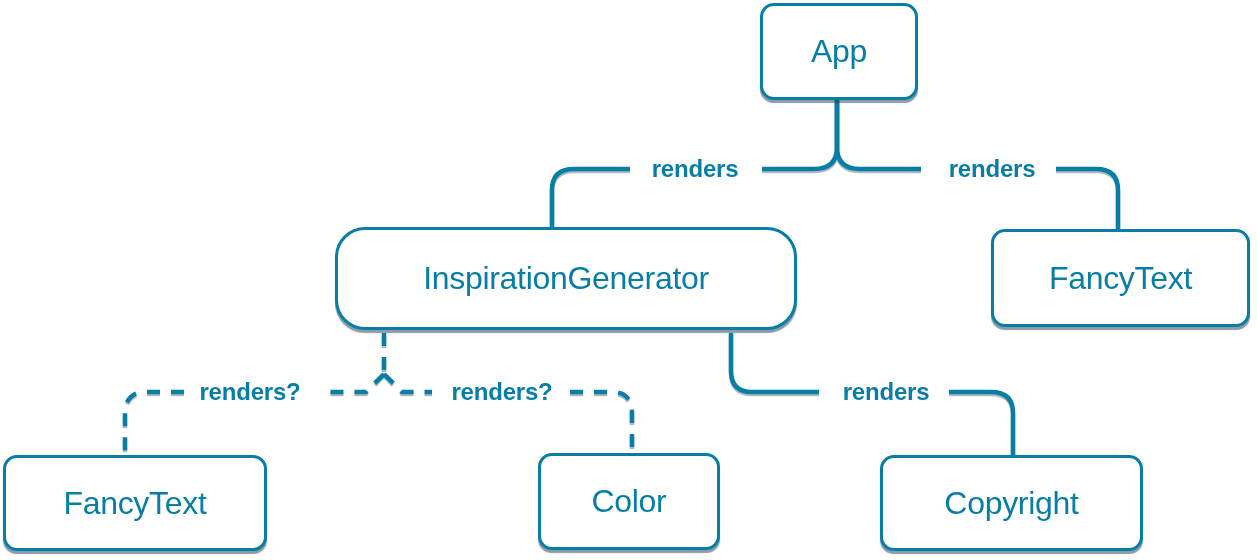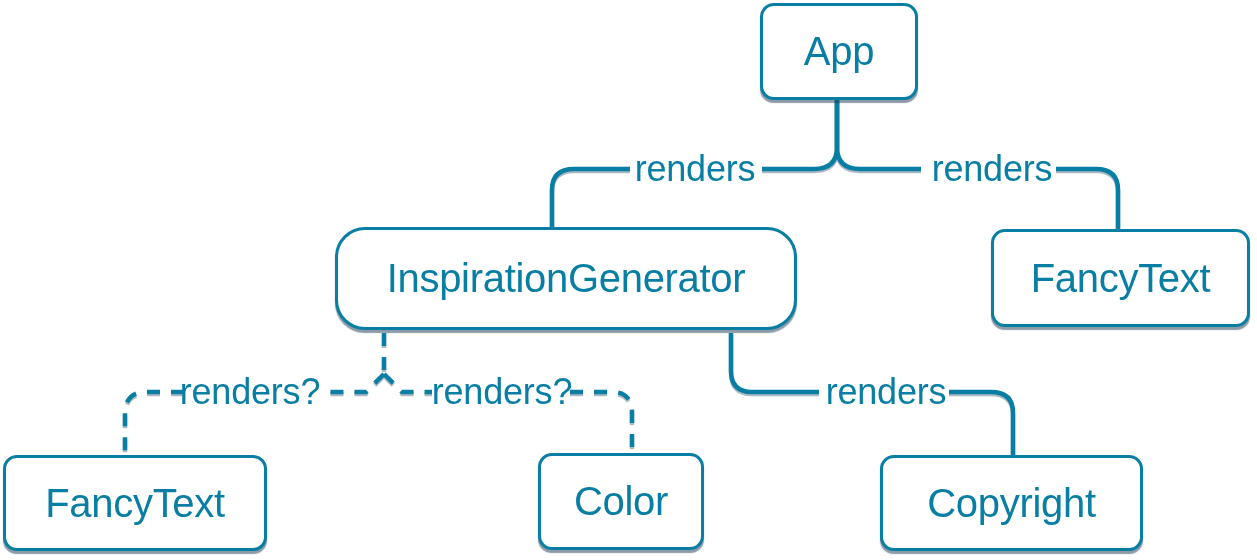--- a/index.html
+++ b/index.html
@@ -33,30 +33,30 @@
     position: absolute;
     box-sizing: border-box;
     background: #ffffff;
     border: 3px solid var(--accent, #087EA4);
     border-radius: 14px;
     box-shadow: 0 3px 1px -0.5px rgba(25, 55, 80, 0.5);
     display: flex;
     align-items: center;
     justify-content: center;
     color: var(--accent, #087EA4);
-    font-size: 40px;
+    font-size: 32px;
     letter-spacing: -0.3px;
     white-space: nowrap;
   }
   .edge-label {
     position: absolute;
     transform: translate(-50%, -50%);
     color: var(--accent, #087EA4);
-    font-size: 36px;
-    font-weight: normal;
+    font-size: 24px;
+    font-weight: bold;
     letter-spacing: -0.2px;
     white-space: nowrap;
   }
 </style>
 </head>
 <body>
 
 <div class="canvas">
 
   <svg class="edges" viewBox="0 0 1257 560" xmlns="http://www.w3.org/2000/svg" aria-hidden="true">
@@ -89,21 +89,21 @@
   </svg>
 
   <div class="node" style="left:760px; top:3px; width:158px; height:97px;">App</div>
 
   <div class="node" style="left:335px; top:227px; width:462px; height:103px;border-radius:30px;">InspirationGenerator</div>
 
   <div class="node" style="left:991px; top:229px; width:259px; height:98px;">FancyText</div>
 
   <div class="node" style="left:3px; top:455px; width:264px; height:96px;">FancyText</div>
 
-  <div class="node" style="left:538px; top:453px; width:166px; height:97px;">Color</div>
+  <div class="node" style="left:538px; top:453px; width:182px; height:97px;">Color</div>
 
   <div class="node" style="left:880px; top:455px; width:263px; height:96px;">Copyright</div>
 
   <div class="edge-label" style="left:695px; top:169px;">renders</div>
 
   <div class="edge-label" style="left:992px; top:169px;">renders</div>
 
   <div class="edge-label" style="left:250px; top:392px;">renders?</div>
 
   <div class="edge-label" style="left:502px; top:392px;">renders?</div>

